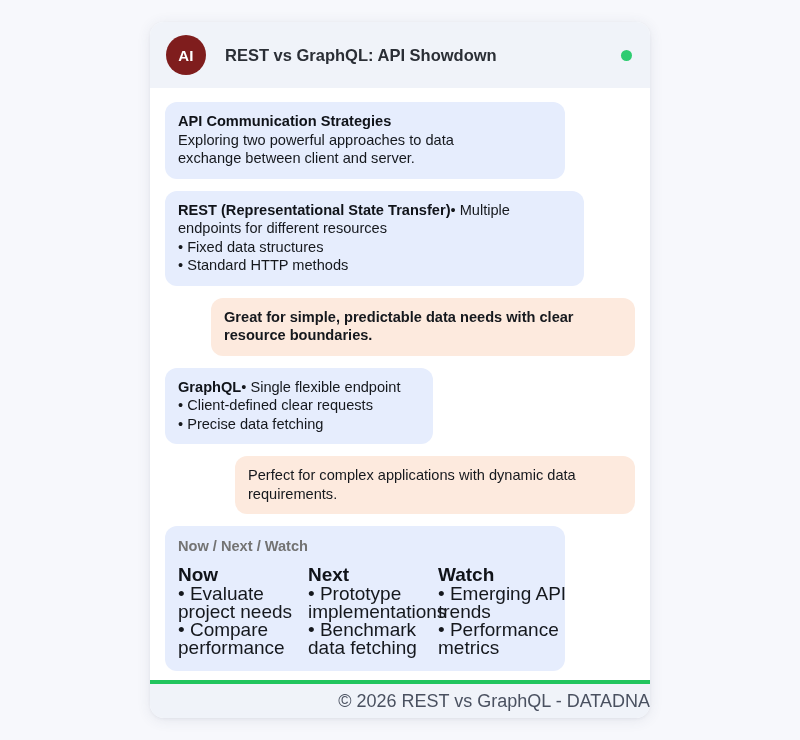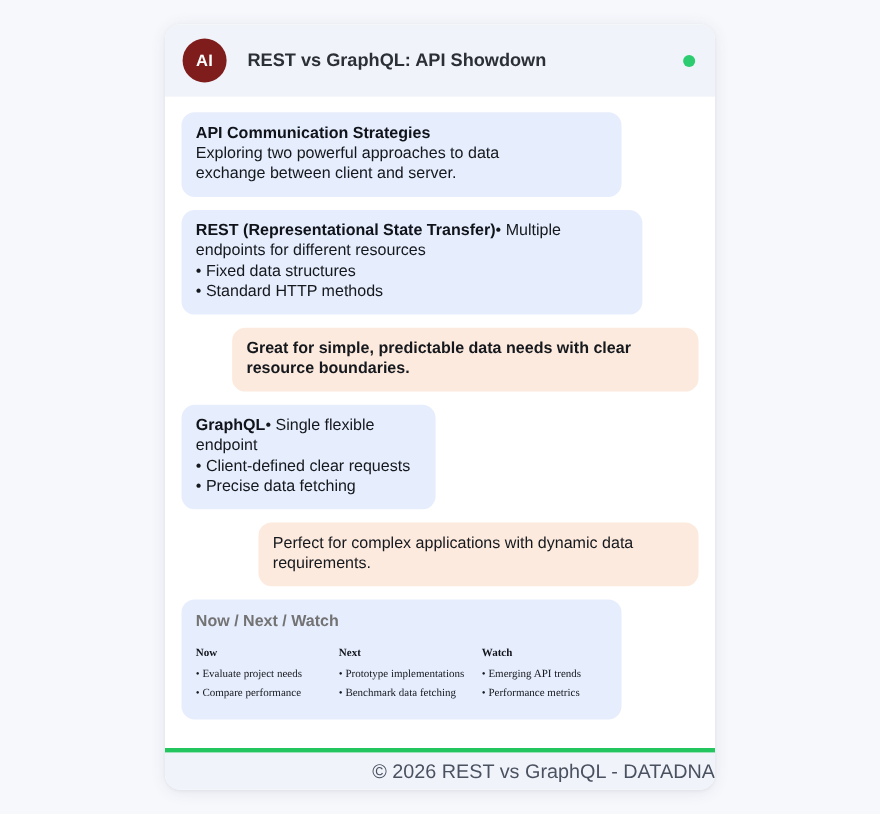--- a/index.html
+++ b/index.html
@@ -115,21 +115,21 @@
     color: #101319;
   }
   .bubble-line {
     display: block;
   }
 
   
   .w-intro   { width: 400px; }
   .w-rest    { width: 419px; }
   .w-tip1    { width: 424px; font-weight: bold; }
-  .w-graphql { width: 231px; }
+  .w-graphql { width: 268px; }
   .w-tip2    { width: 400px; }
   .w-nnw     { width: 400px; }
 
   
   .nnw {
     border-radius: 12px;
     background: #e6edfd;
     padding: 12px 13px 14px 13px;
     box-sizing: border-box;
   }
@@ -139,24 +139,23 @@
     color: #737373;
     margin-bottom: 12px;
   }
   .nnw-cols {
     display: flex;
     gap: 0;
   }
   .nnw-col {
     width: 130px;
     flex: 0 0 130px;
-    font-size: 10px;
+    font-size: 19px;
     line-height: 18px;
     color: #15181d;
-    font-family: Liberation Serif, serif;
   }
   .nnw-col-title {
     font-weight: bold;
     color: #101319;
     display: block;
     margin-bottom: 1px;
   }
   .nnw-item {
     display: block;
   }

